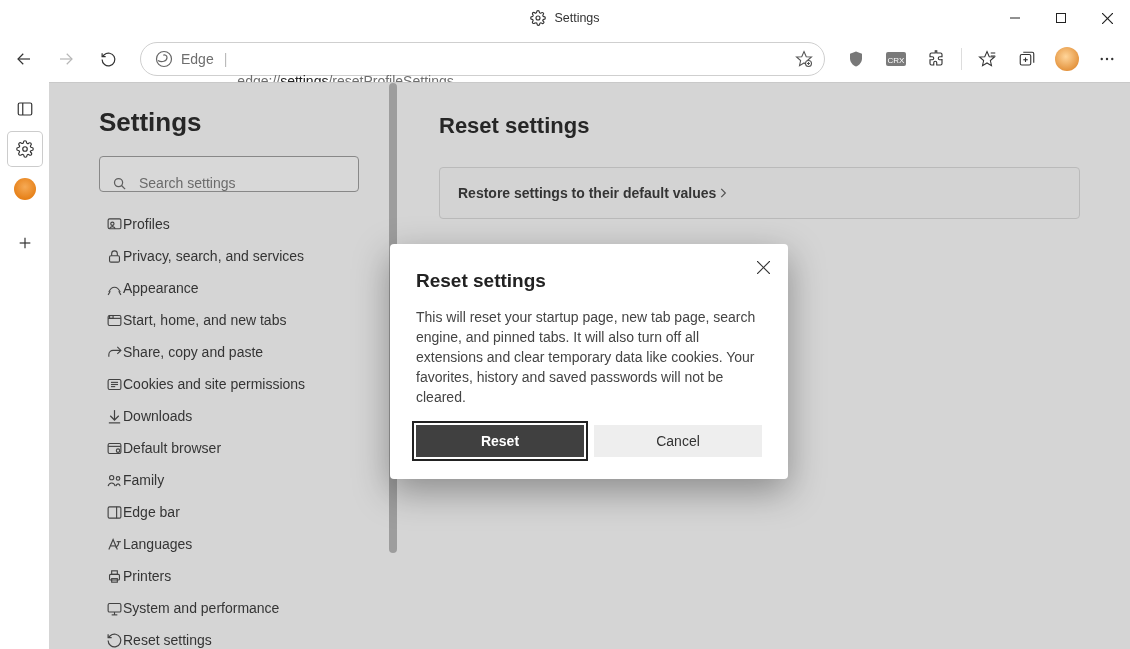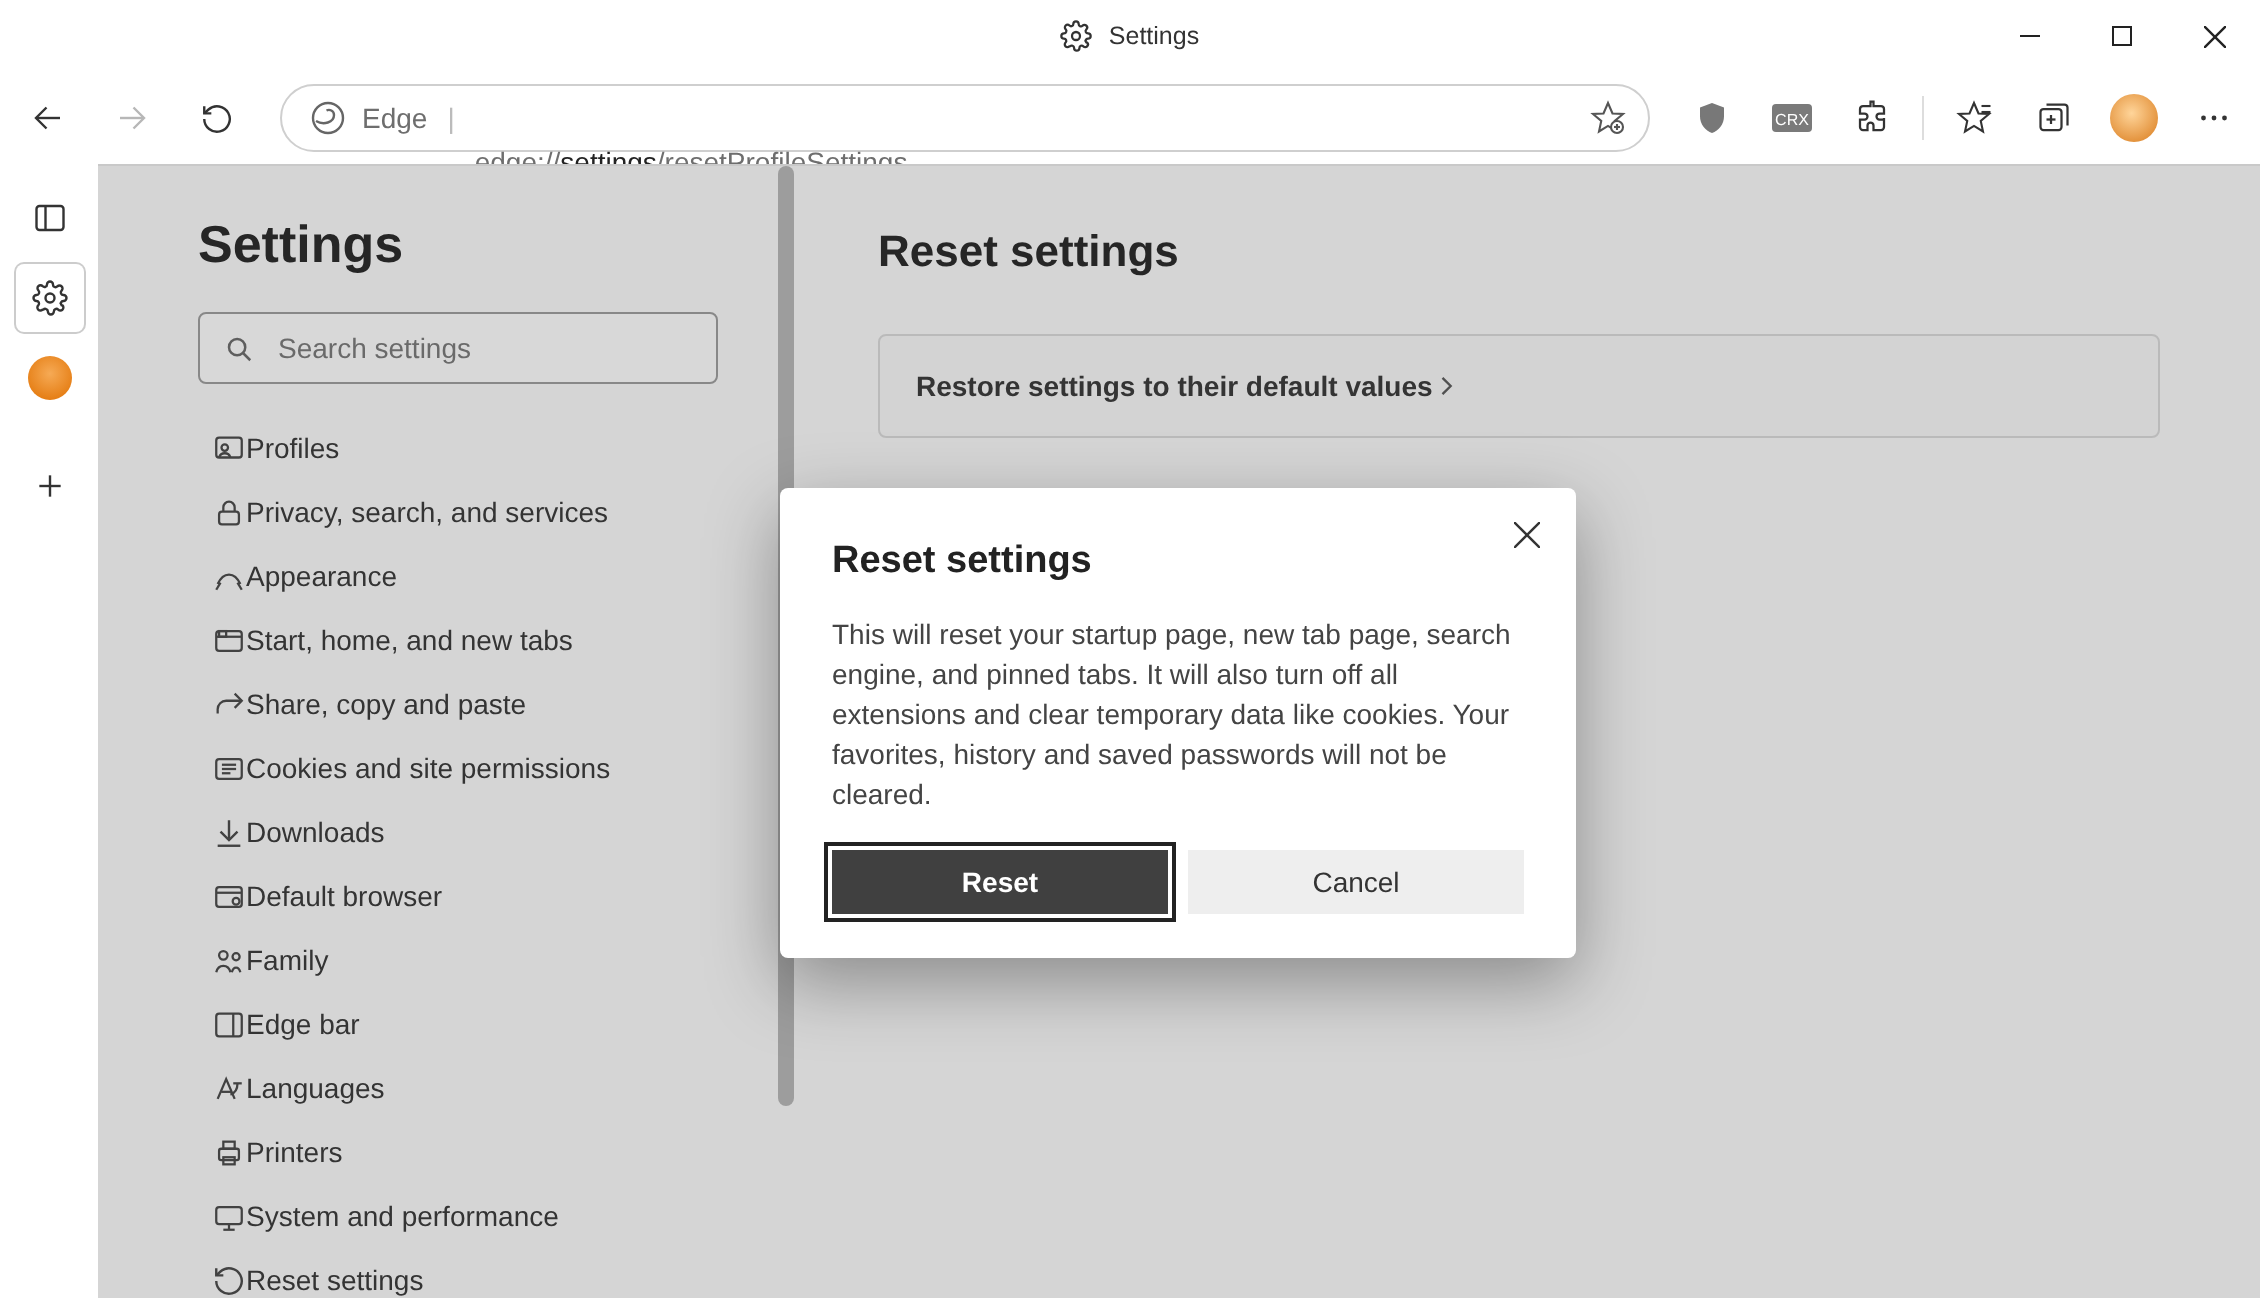--- a/index.html
+++ b/index.html
@@ -33,21 +33,21 @@
   .leftbar .slot { width: 34px; height: 34px; display: flex; align-items: center; justify-content: center; border-radius: 4px; }
   .leftbar .slot.active { box-shadow: 0 0 0 1px #ccc; background:#fff; border-radius: 4px;}
   .leftbar .avatar { width: 22px; height: 22px; border-radius: 50%; background: radial-gradient(circle at 50% 40%, #f6aa55, #e07000); }
 
   .settings-area { position: relative; flex: 1; display: flex; background: #f7f7f7; border-top: 1px solid #e8e8e8; }
   .settings-area::after { content: ""; position: absolute; left: 340px; top: 0; width: 8px; height: 470px; background: #b3b3b3; border-radius: 4px; }
 
   
   .settings-sidebar { width: 340px; padding: 24px 30px 10px 50px; overflow: hidden; }
   .settings-title { font-size: 26px; font-weight: 700; margin-bottom: 18px; color:#222; }
-  .search-wrap { display: flex; align-items: center; gap: 12px; height: 36px; border: 1px solid #999; border-radius: 4px; padding: 11px 12px; background: #fbfbfb; margin-bottom: 16px; }
+  .search-wrap { display: flex; align-items: flex-end; gap: 12px; height: 36px; border: 1px solid #999; border-radius: 4px; padding: 0 12px; background: #fbfbfb; margin-bottom: 16px; }
   .search-wrap input { border: none; outline: none; background: transparent; font-size: 14px; flex: 1; color:#555; }
   .snav { display: flex; flex-direction: column; gap: 0; }
   .snav .item { display: flex; align-items: center; height: 32px; padding: 0 6px; color: #333; font-size: 14px; }
   .snav .item .ic { width: 18px; height: 18px; display:flex; align-items:center; justify-content:center; }
 
   
   .settings-content { flex: 1; padding: 30px 50px 0 50px; }
   .page-h { font-size: 22px; font-weight: 600; margin-bottom: 28px; color:#222; }
   .card-row { display: flex; align-items: center; height: 52px; border: 1px solid #d6d6d6; border-radius: 4px; padding: 0 18px; background: #f4f4f4;}
   .card-row .label { font-weight: 600; font-size: 14px; color:#333; }

